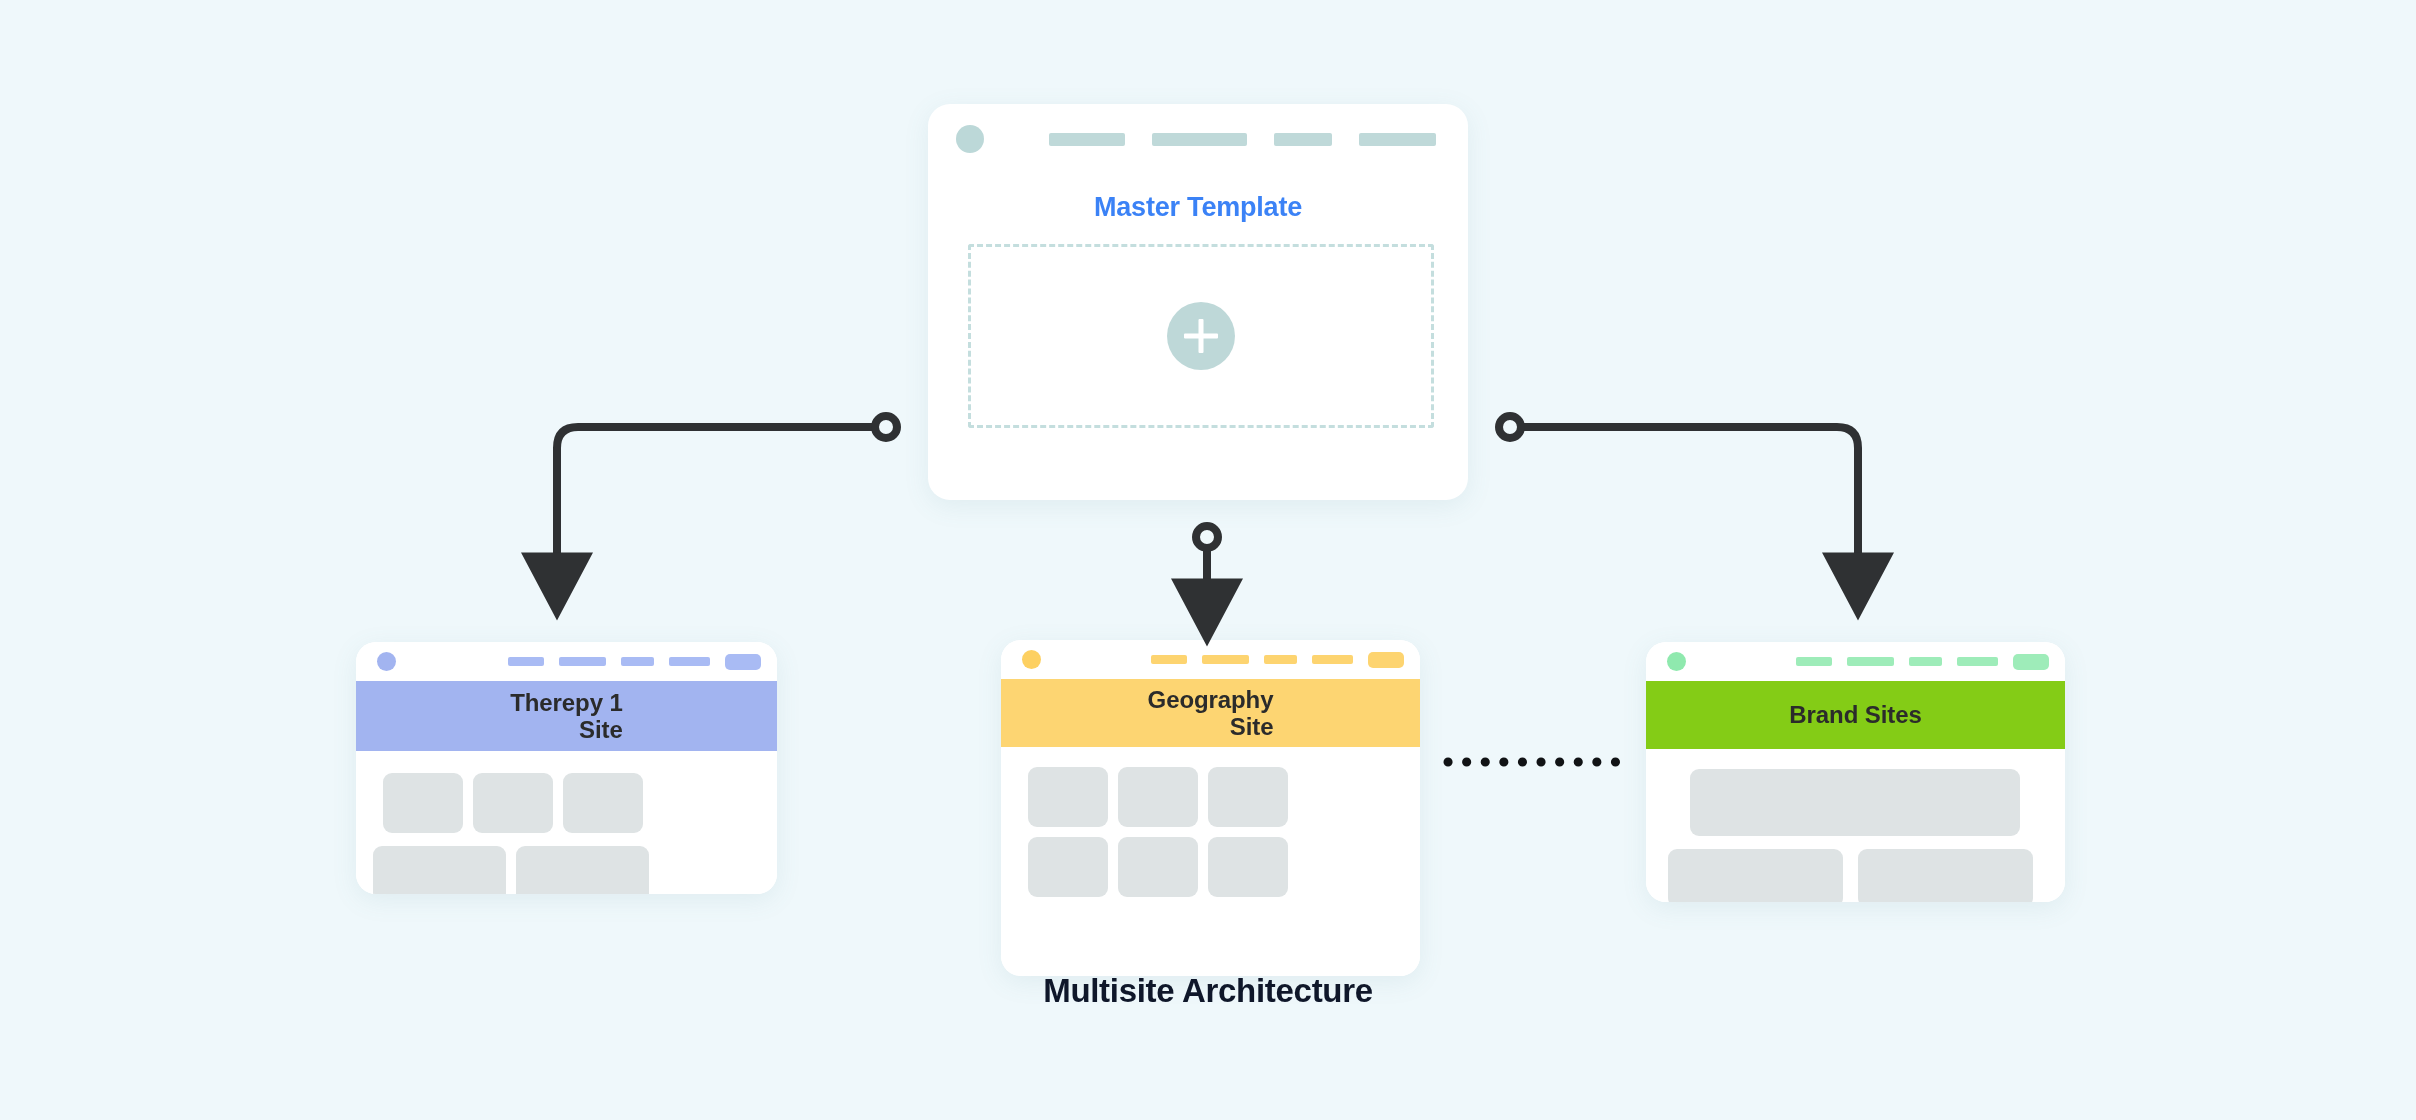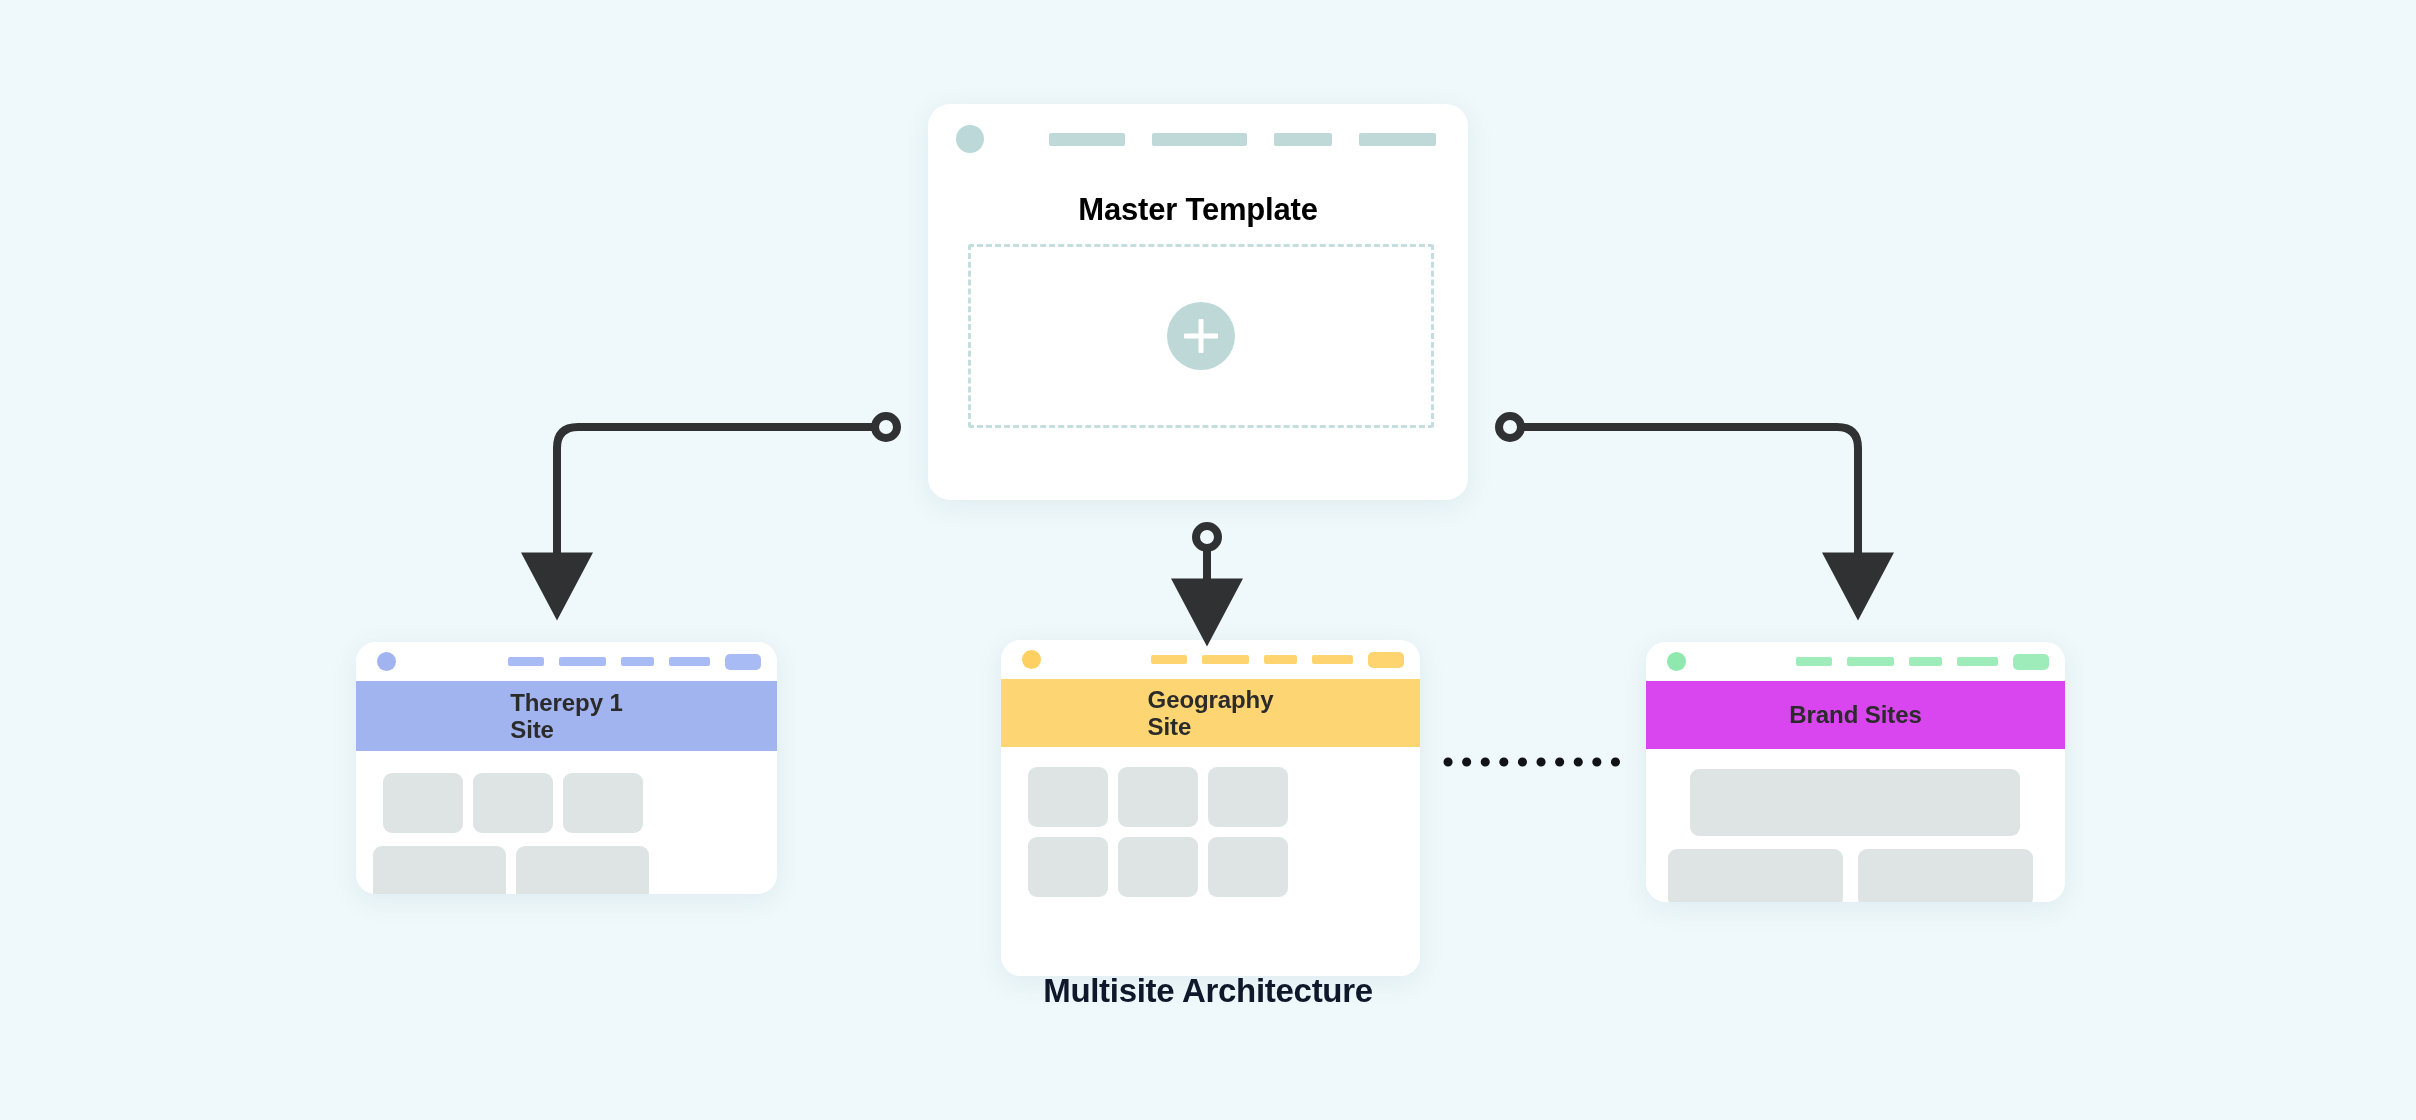--- a/index.html
+++ b/index.html
@@ -64,23 +64,23 @@
   .mb0 { width: 76px; }
   .mb1 { width: 95px; }
   .mb2 { width: 58px; }
   .mb3 { width: 77px; }
 
   #master-title {
     position: absolute;
     left: 0; right: 0;
     top: 88px;
     text-align: center;
-    font-size: 31px;
+    font-size: 27px;
     font-weight: bold;
-    color: #000000;
+    color: #3b82f6;
     letter-spacing: -0.2px;
   }
   #master-dropzone {
     position: absolute;
     left: 40px;
     top: 140px;
     width: 460px;
     height: 178px;
     border: 3px dashed #c4dede;
     border-radius: 3px;
@@ -142,21 +142,21 @@
   .sb-btn { width: 36px; height: 16px; border-radius: 5px; }
 
   .site-header {
     position: absolute;
     left: 0; right: 0;
     top: 39px;
     height: 62px;
     display: flex;
     align-items: center;
     justify-content: center;
-    text-align: left;
+    text-align: right;
     font-size: 24px;
     font-weight: bold;
     line-height: 1.13;
     color: #2b2b2b;
     letter-spacing: -0.1px;
   }
   .site-body {
     position: absolute;
     left: 0; right: 0;
     top: 101px;
@@ -298,21 +298,21 @@
     <div class="site-nav">
       <span class="site-dot" style="background:#8fe9ae"></span>
       <span class="site-bars">
         <span class="site-bar sb0" style="background:#9eecb9"></span>
         <span class="site-bar sb1" style="background:#9eecb9"></span>
         <span class="site-bar sb2" style="background:#9eecb9"></span>
         <span class="site-bar sb3" style="background:#9eecb9"></span>
         <span class="sb-btn" style="background:#9eecb9"></span>
       </span>
     </div>
-    <div class="site-header" style="background:#d946ef">
+    <div class="site-header" style="background:#84cc16">
       <div>
         <div>Brand Sites</div>
       </div>
     </div>
     <div class="site-body">
       <span class="block" style="left:44px;top:20px;width:330px;height:67px"></span>
       <span class="block" style="left:22px;top:100px;width:175px;height:58px"></span>
       <span class="block" style="left:212px;top:100px;width:175px;height:58px"></span>
     </div>
   </div>

